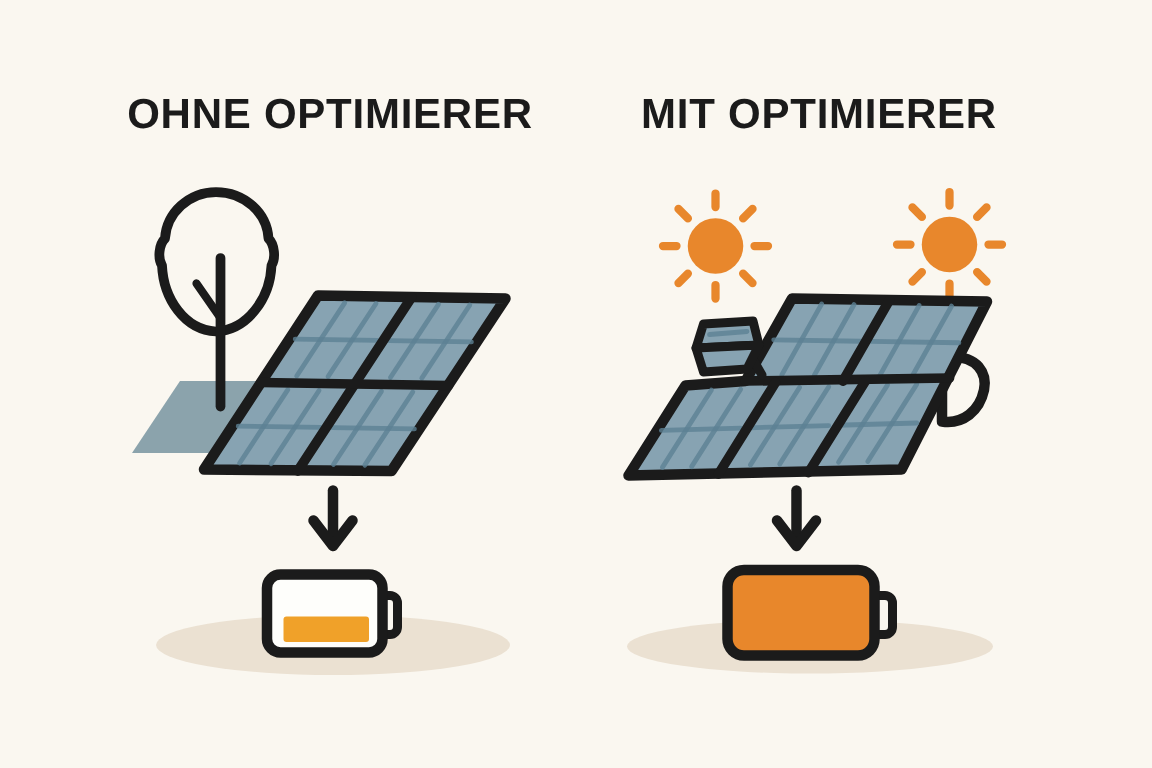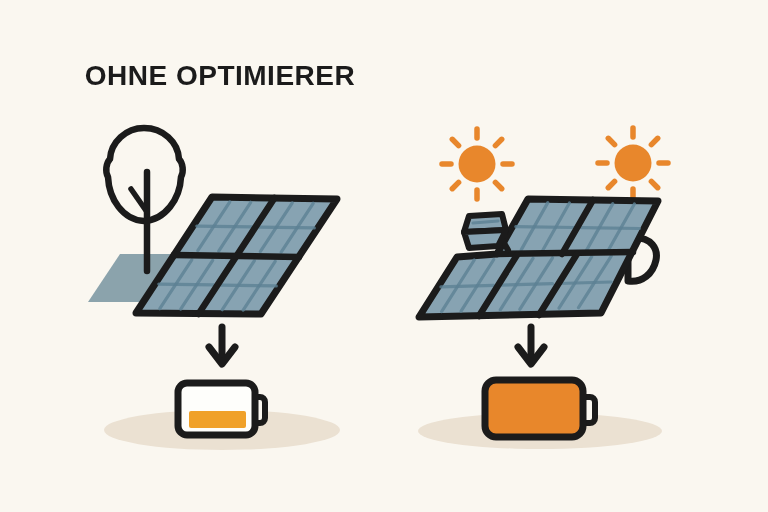--- a/index.html
+++ b/index.html
@@ -69,20 +69,21 @@
   .batt-bar { fill: var(--battery-bar-orange); }
   .curl { fill: var(--background); stroke: var(--ink); stroke-width: 7; stroke-linejoin: round; }
 </style>
 </head>
 <body>
 
 <div class="stage">
 
   <div class="title title-left">OHNE OPTIMIERER</div>
 
+  <div class="title title-right">MIT OPTIMIERER</div>
 
   <svg class="canvas" width="768" height="512" viewBox="0 0 768 512">
 
     <defs>
       <g id="sun-shape">
         <path class="sun-ray" d="M26,0 L35,0 M-26,0 L-35,0 M0,26 L0,35 M0,-26 L0,-35
                                  M18.4,18.4 L24.7,24.7 M-18.4,18.4 L-24.7,24.7
                                  M18.4,-18.4 L24.7,-24.7 M-18.4,-18.4 L-24.7,-24.7"></path>
         <circle class="sun-fill" cx="0" cy="0" r="18.5"></circle>
       </g>

